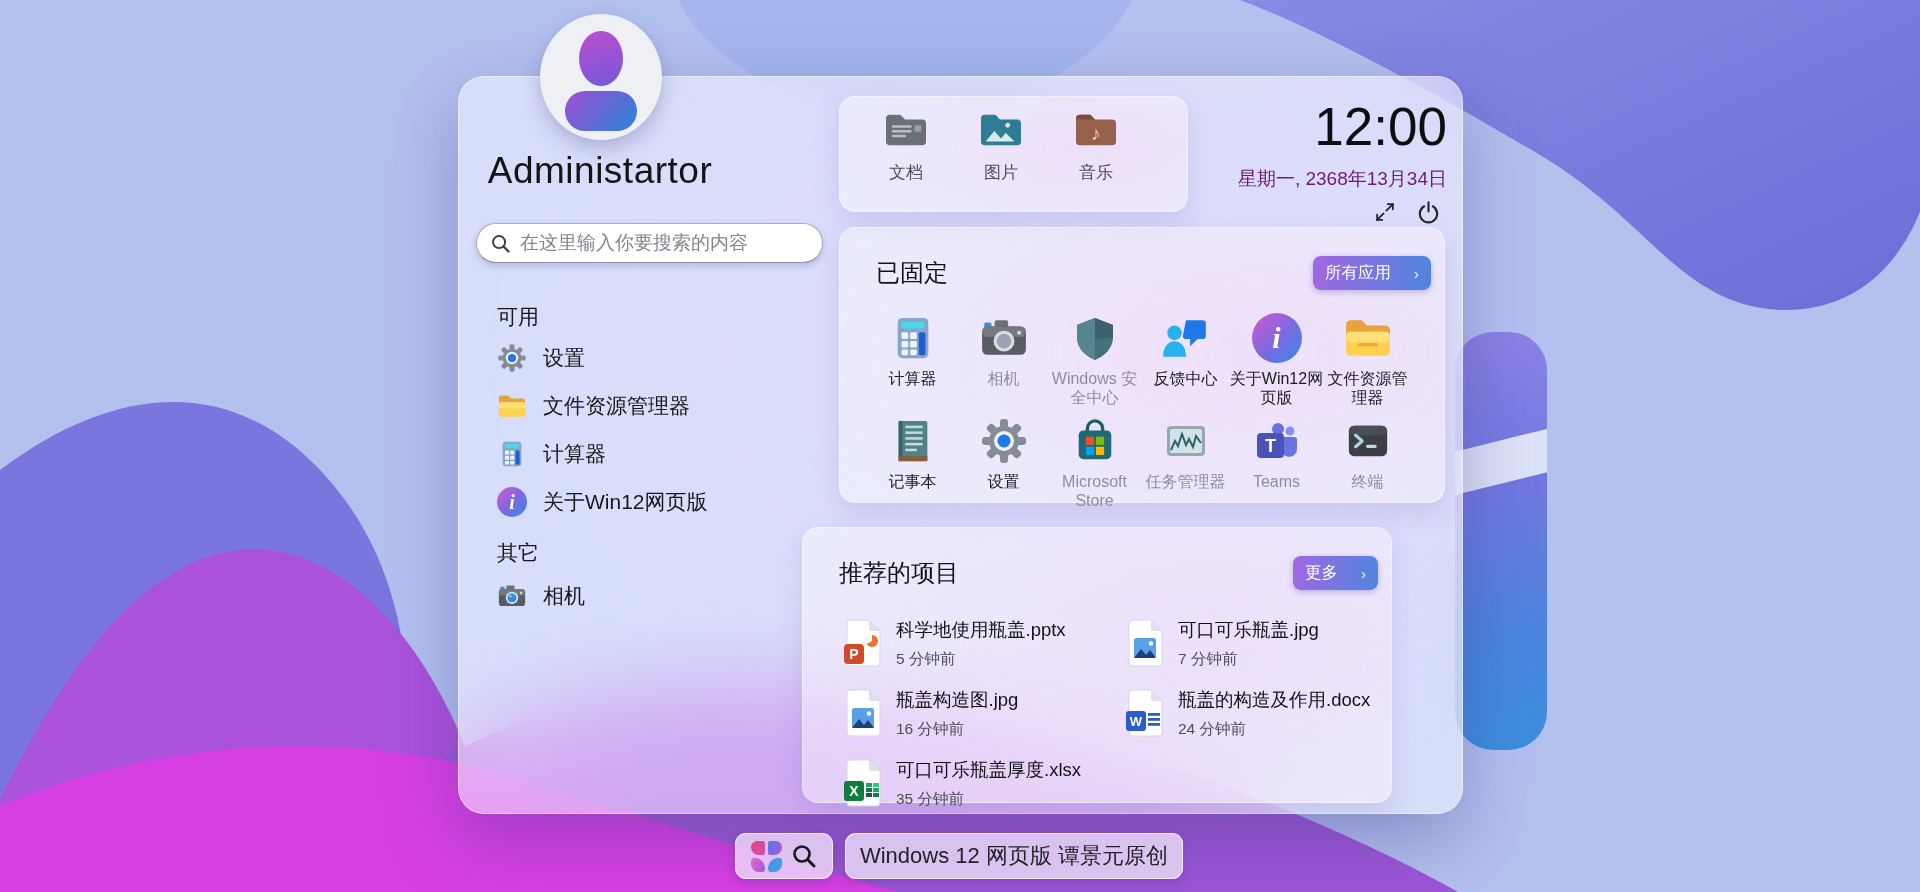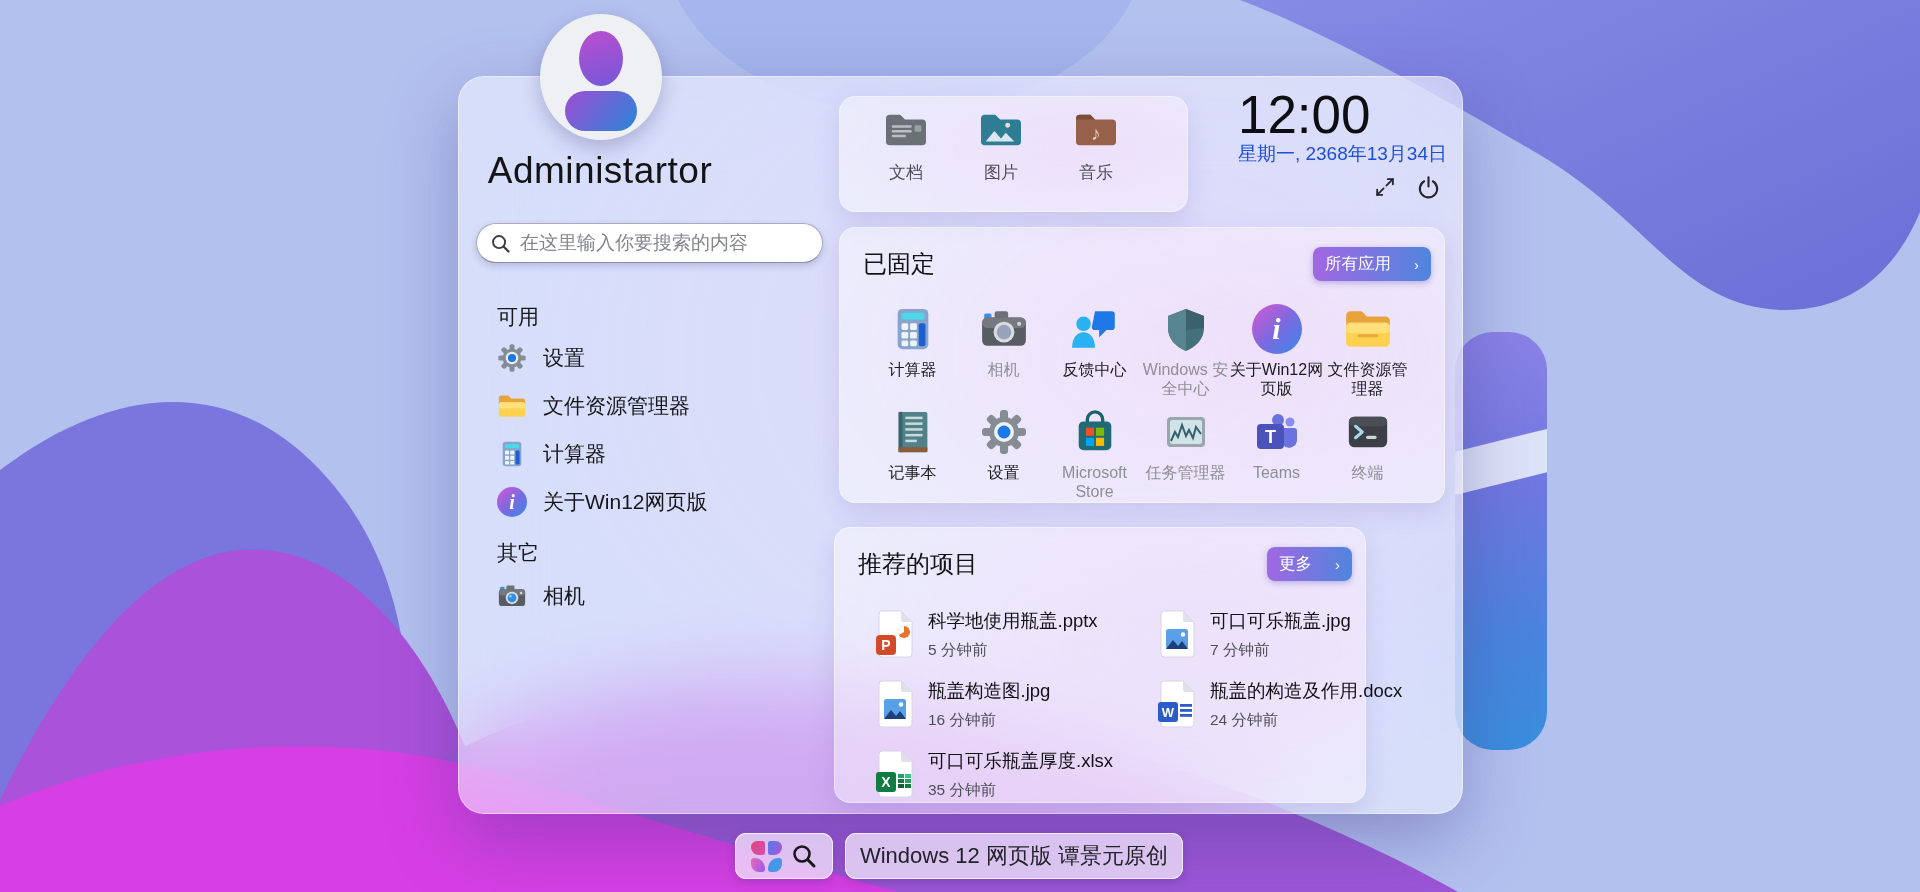--- a/index.html
+++ b/index.html
@@ -64,31 +64,31 @@
   .card { position:absolute; z-index:3; border-radius:16px;
         background:radial-gradient(130% 150% at 70% 45%, rgba(242,195,246,.30), rgba(255,255,255,0) 62%),
                    rgba(255,255,255,.46);
         box-shadow:0 10px 26px rgba(110,95,190,.18), inset 0 0 0 1px rgba(255,255,255,.40); }
   .folders-card { left:839px; top:96px; width:349px; height:116px;
         display:flex; align-items:flex-start; padding:13px 0 0 24px; gap:9px; }
   .folder-tile { width:86px; display:flex; flex-direction:column; align-items:center; gap:7px;
         font-size:17px; color:#4e4e58; cursor:pointer; }
 
   
-  .clock { position:absolute; right:473px; top:88px; z-index:3; text-align:left; }
+  .clock { position:absolute; right:473px; top:100px; z-index:3; text-align:right; }
   .clock-time { font-size:53px; line-height:1; color:#0e0e12; }
-  .clock-date { font-size:19px; color:#1d4ed8; }
+  .clock-date { margin-top:13px; font-size:19px; color:#701a75; }
   .clock-actions { margin-top:7px; display:flex; justify-content:flex-end; gap:17px; padding-right:6px; }
   .icon-btn { width:26px; height:26px; display:flex; align-items:center; justify-content:center; cursor:pointer; }
 
   
   .pinned-card { left:839px; top:227px; width:606px; height:276px; }
-  .rec-card    { left:834px; top:527px; width:532px; height:276px; }
+  .rec-card    { left:802px; top:527px; width:590px; height:276px; }
   .card-head { display:flex; align-items:center; justify-content:space-between;
-        padding:20px 14px 0 24px; }
+        padding:29px 14px 0 24px;margin-left:13px; }
   .card-title { font-size:24px; color:#131316; }
   .gbtn { display:flex; align-items:center; gap:23px; border:none; cursor:pointer;
         background:linear-gradient(95deg,#a267e2 0%,#4e86dd 100%);
         color:#fff; font-size:16.5px; font-family:inherit; padding:6px 12px; border-radius:8px;
         box-shadow:0 2px 6px rgba(90,70,180,.35); }
   .gbtn .chev { font-size:15px; line-height:1; }
 
   .pin-grid { margin:22px 0 0 28px; display:grid; grid-template-columns:repeat(6,91px);
         grid-auto-rows:103px; }
   .pin-app { display:flex; flex-direction:column; align-items:center; text-align:center;
@@ -331,40 +331,40 @@
             <rect x="3" y="13" width="42" height="27" rx="5" fill="#585c63"></rect>
             <rect x="3" y="13" width="42" height="10" rx="5" fill="#76797f"></rect>
             <circle cx="24" cy="27" r="10" fill="#d9dde2"></circle>
             <circle cx="24" cy="27" r="7" fill="#9aa2b8"></circle>
             <circle cx="38.5" cy="19" r="2" fill="#cfd3d8"></circle>
           </svg>
         </span>
         <span class="lbl">相机</span>
       </div>
 
+      <div class="pin-app dim">
+        <span class="ico">
+          <svg width="48" height="48" viewBox="0 0 48 48">
+            <path d="M24,4 L42,11 V23 C42,34 34,42 24,46 C14,42 6,34 6,23 V11 Z" fill="#44707c"></path>
+            <path d="M24,4 L6,11 V23 C6,34 14,42 24,46 Z" fill="#568490"></path>
+            <path d="M24,4 L42,11 V23 L24,25 Z" fill="#3a616c"></path>
+          </svg>
+        </span>
+        <span class="lbl">Windows 安全中心</span>
+      </div>
+
       <div class="pin-app">
         <span class="ico">
           <svg width="50" height="50" viewBox="0 0 48 48">
             <path d="M24,7 h16 a3,3 0 0 1 3,3 v12 a3,3 0 0 1 -3,3 h-5 l-7,7 v-7 h-4 a3,3 0 0 1 -3,-3 Z" fill="#1f78e8"></path>
             <circle cx="13" cy="19" r="7" fill="#29b1f2"></circle>
             <path d="M2,42 C2,31 8,27 13,27 C18,27 24,31 24,42 Z" fill="#29b1f2"></path>
           </svg>
         </span>
         <span class="lbl">反馈中心</span>
-      </div>
-
-      <div class="pin-app dim">
-        <span class="ico">
-          <svg width="48" height="48" viewBox="0 0 48 48">
-            <path d="M24,4 L42,11 V23 C42,34 34,42 24,46 C14,42 6,34 6,23 V11 Z" fill="#44707c"></path>
-            <path d="M24,4 L6,11 V23 C6,34 14,42 24,46 Z" fill="#568490"></path>
-            <path d="M24,4 L42,11 V23 L24,25 Z" fill="#3a616c"></path>
-          </svg>
-        </span>
-        <span class="lbl">Windows 安全中心</span>
       </div>
 
       <div class="pin-app">
         <span class="ico">
           <span class="info-badge" style="width:50px;height:50px;font-size:30px">i</span>
         </span>
         <span class="lbl">关于Win12网页版</span>
       </div>
 
       <div class="pin-app">

